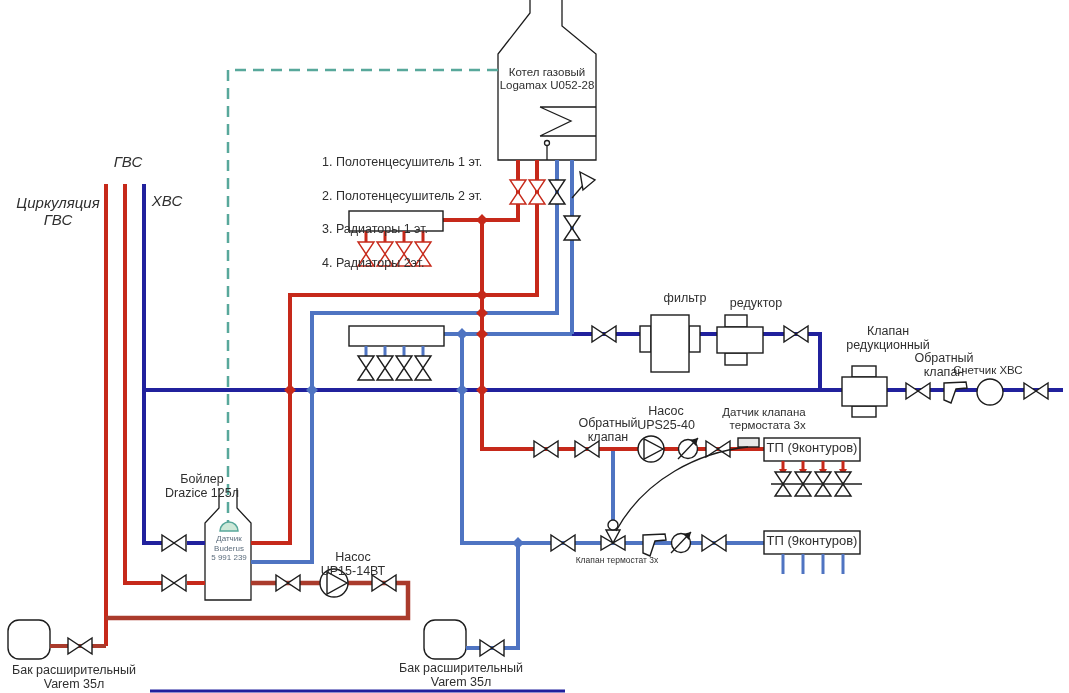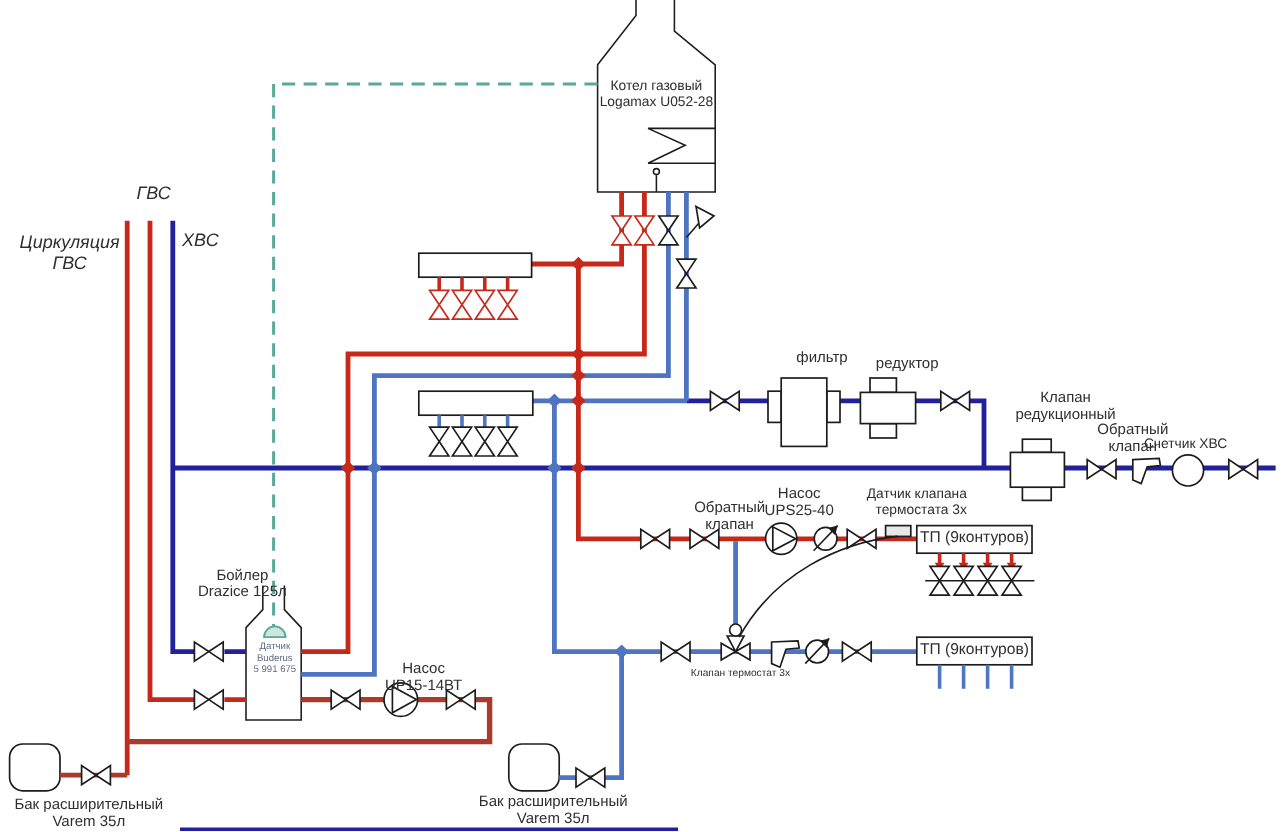--- a/index.html
+++ b/index.html
@@ -213,20 +213,26 @@
     <path class="dot-red" d="M482,214 l6,6 -6,6 -6,-6 z M482,289 l6,6 -6,6 -6,-6 z M482,307 l6,6 -6,6 -6,-6 z M482,328 l6,6 -6,6 -6,-6 z M482,384 l6,6 -6,6 -6,-6 z M290,384 l6,6 -6,6 -6,-6 z"></path>
     <path class="dot-blue" d="M462,328 l6,6 -6,6 -6,-6 z M462,384 l6,6 -6,6 -6,-6 z M312,384 l6,6 -6,6 -6,-6 z M518,537 l6,6 -6,6 -6,-6 z"></path>
   </g>
 </svg>
 
 <div class="lbl f15" style="left:128px;top:153px;">ГВС</div>
 <div class="lbl f15" style="left:167px;top:192px;">ХВС</div>
 <div class="lbl f15" style="left:58px;top:194px;">Циркуляция
 ГВС</div>
 
+<div class="lbl left" style="left:322px;top:137px;">
+  <div class="legend-line">1. Полотенцесушитель 1 эт.</div>
+  <div class="legend-line">2. Полотенцесушитель 2 эт.</div>
+  <div class="legend-line">3. Радиаторы 1 эт.</div>
+  <div class="legend-line">4. Радиаторы 2эт.</div>
+</div>
 
 <div class="lbl f11" style="left:547px;top:66px;width:110px;">Котел газовый
 Logamax U052-28</div>
 
 <div class="lbl f12" style="left:669px;top:291px;">фильтр</div>
 <div class="lbl f12" style="left:740px;top:296px;">редуктор</div>
 <div class="lbl f12" style="left:872px;top:324px;">Клапан
 редукционный</div>
 <div class="lbl f12" style="left:928px;top:351px;">Обратный
 клапан</div>
@@ -240,21 +246,21 @@
 термостата 3х</div>
 
 <div class="lbl f13" style="left:812px;top:441px;">ТП (9контуров)</div>
 <div class="lbl f13" style="left:812px;top:534px;">ТП (9контуров)</div>
 <div class="lbl f8" style="left:611px;top:556px;padding-left:12px;">Клапан термостат 3х</div>
 
 <div class="lbl f12" style="left:186px;top:472px;">Бойлер
 Drazice 125л</div>
 <div class="lbl tiny" style="left:229px;top:534px;">Датчик
 Buderus
-5 991 675</div>
+5 991 239</div>
 <div class="lbl f12" style="left:337px;top:550px;">Насос
 UP15-14ВТ</div>
 
 <div class="lbl f12" style="left:58px;top:663px;">Бак расширительный
 Varem 35л</div>
 <div class="lbl f12" style="left:445px;top:661px;">Бак расширительный
 Varem 35л</div>
 
 </div>
 

